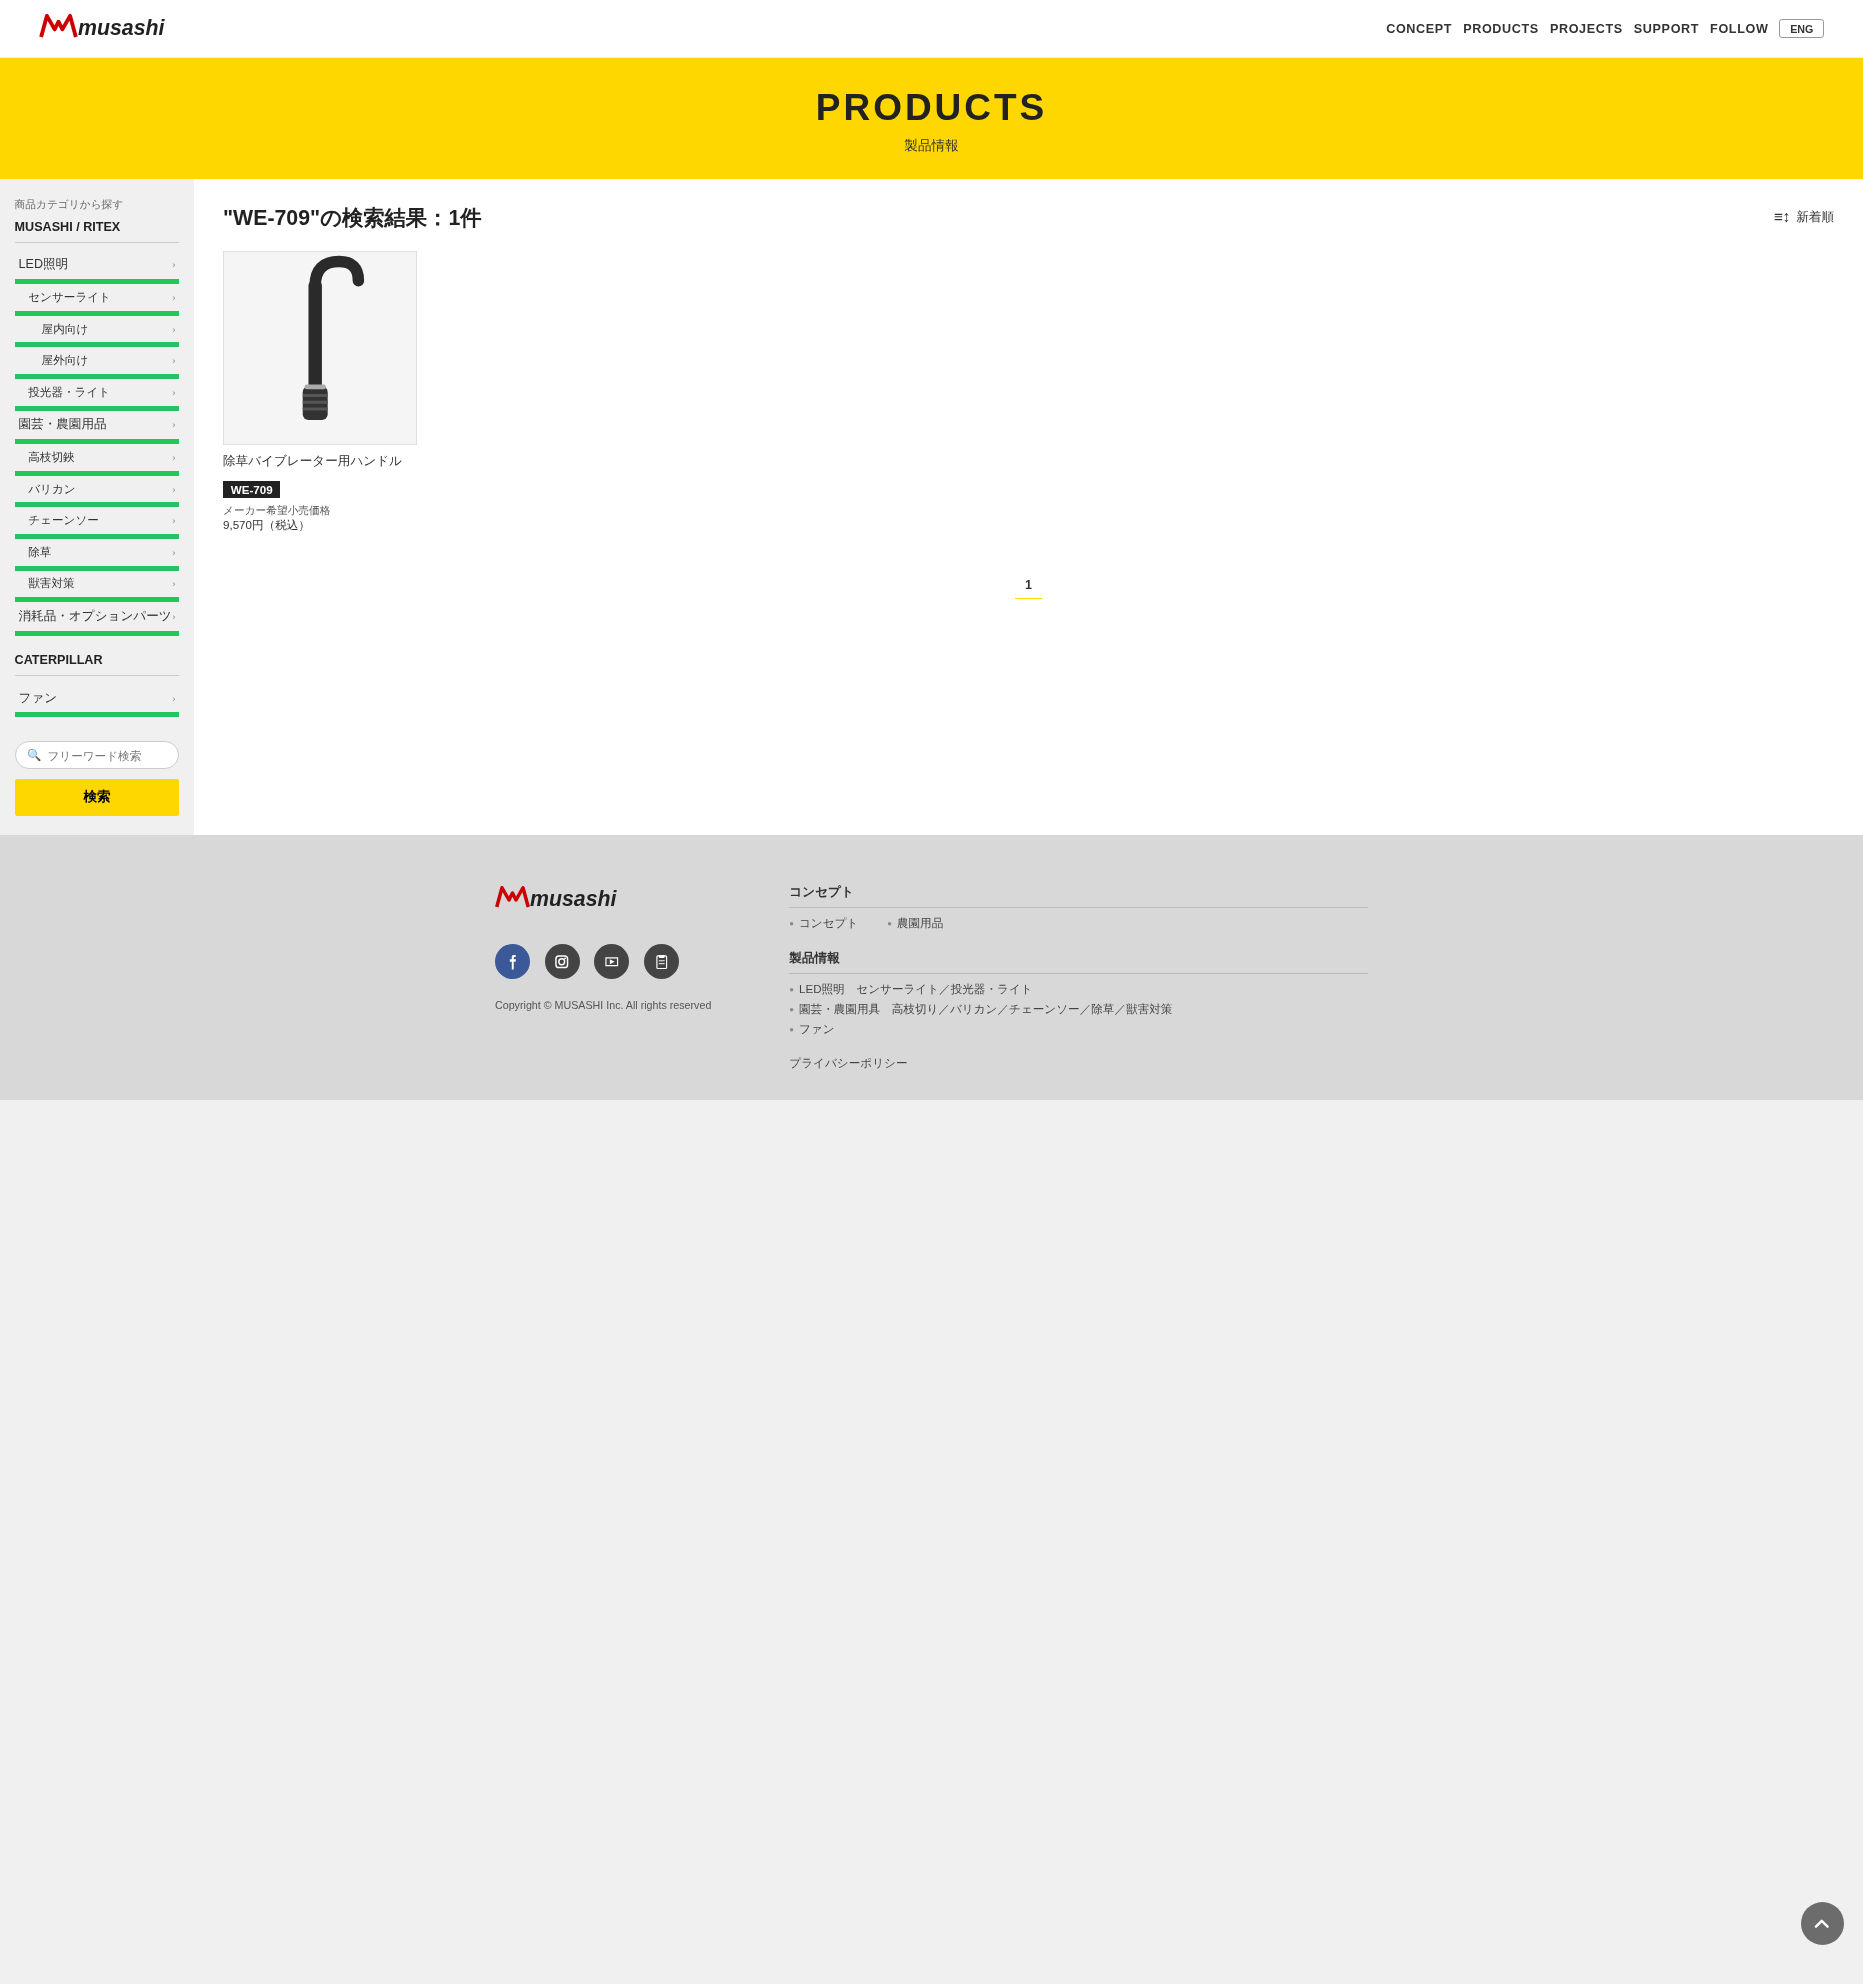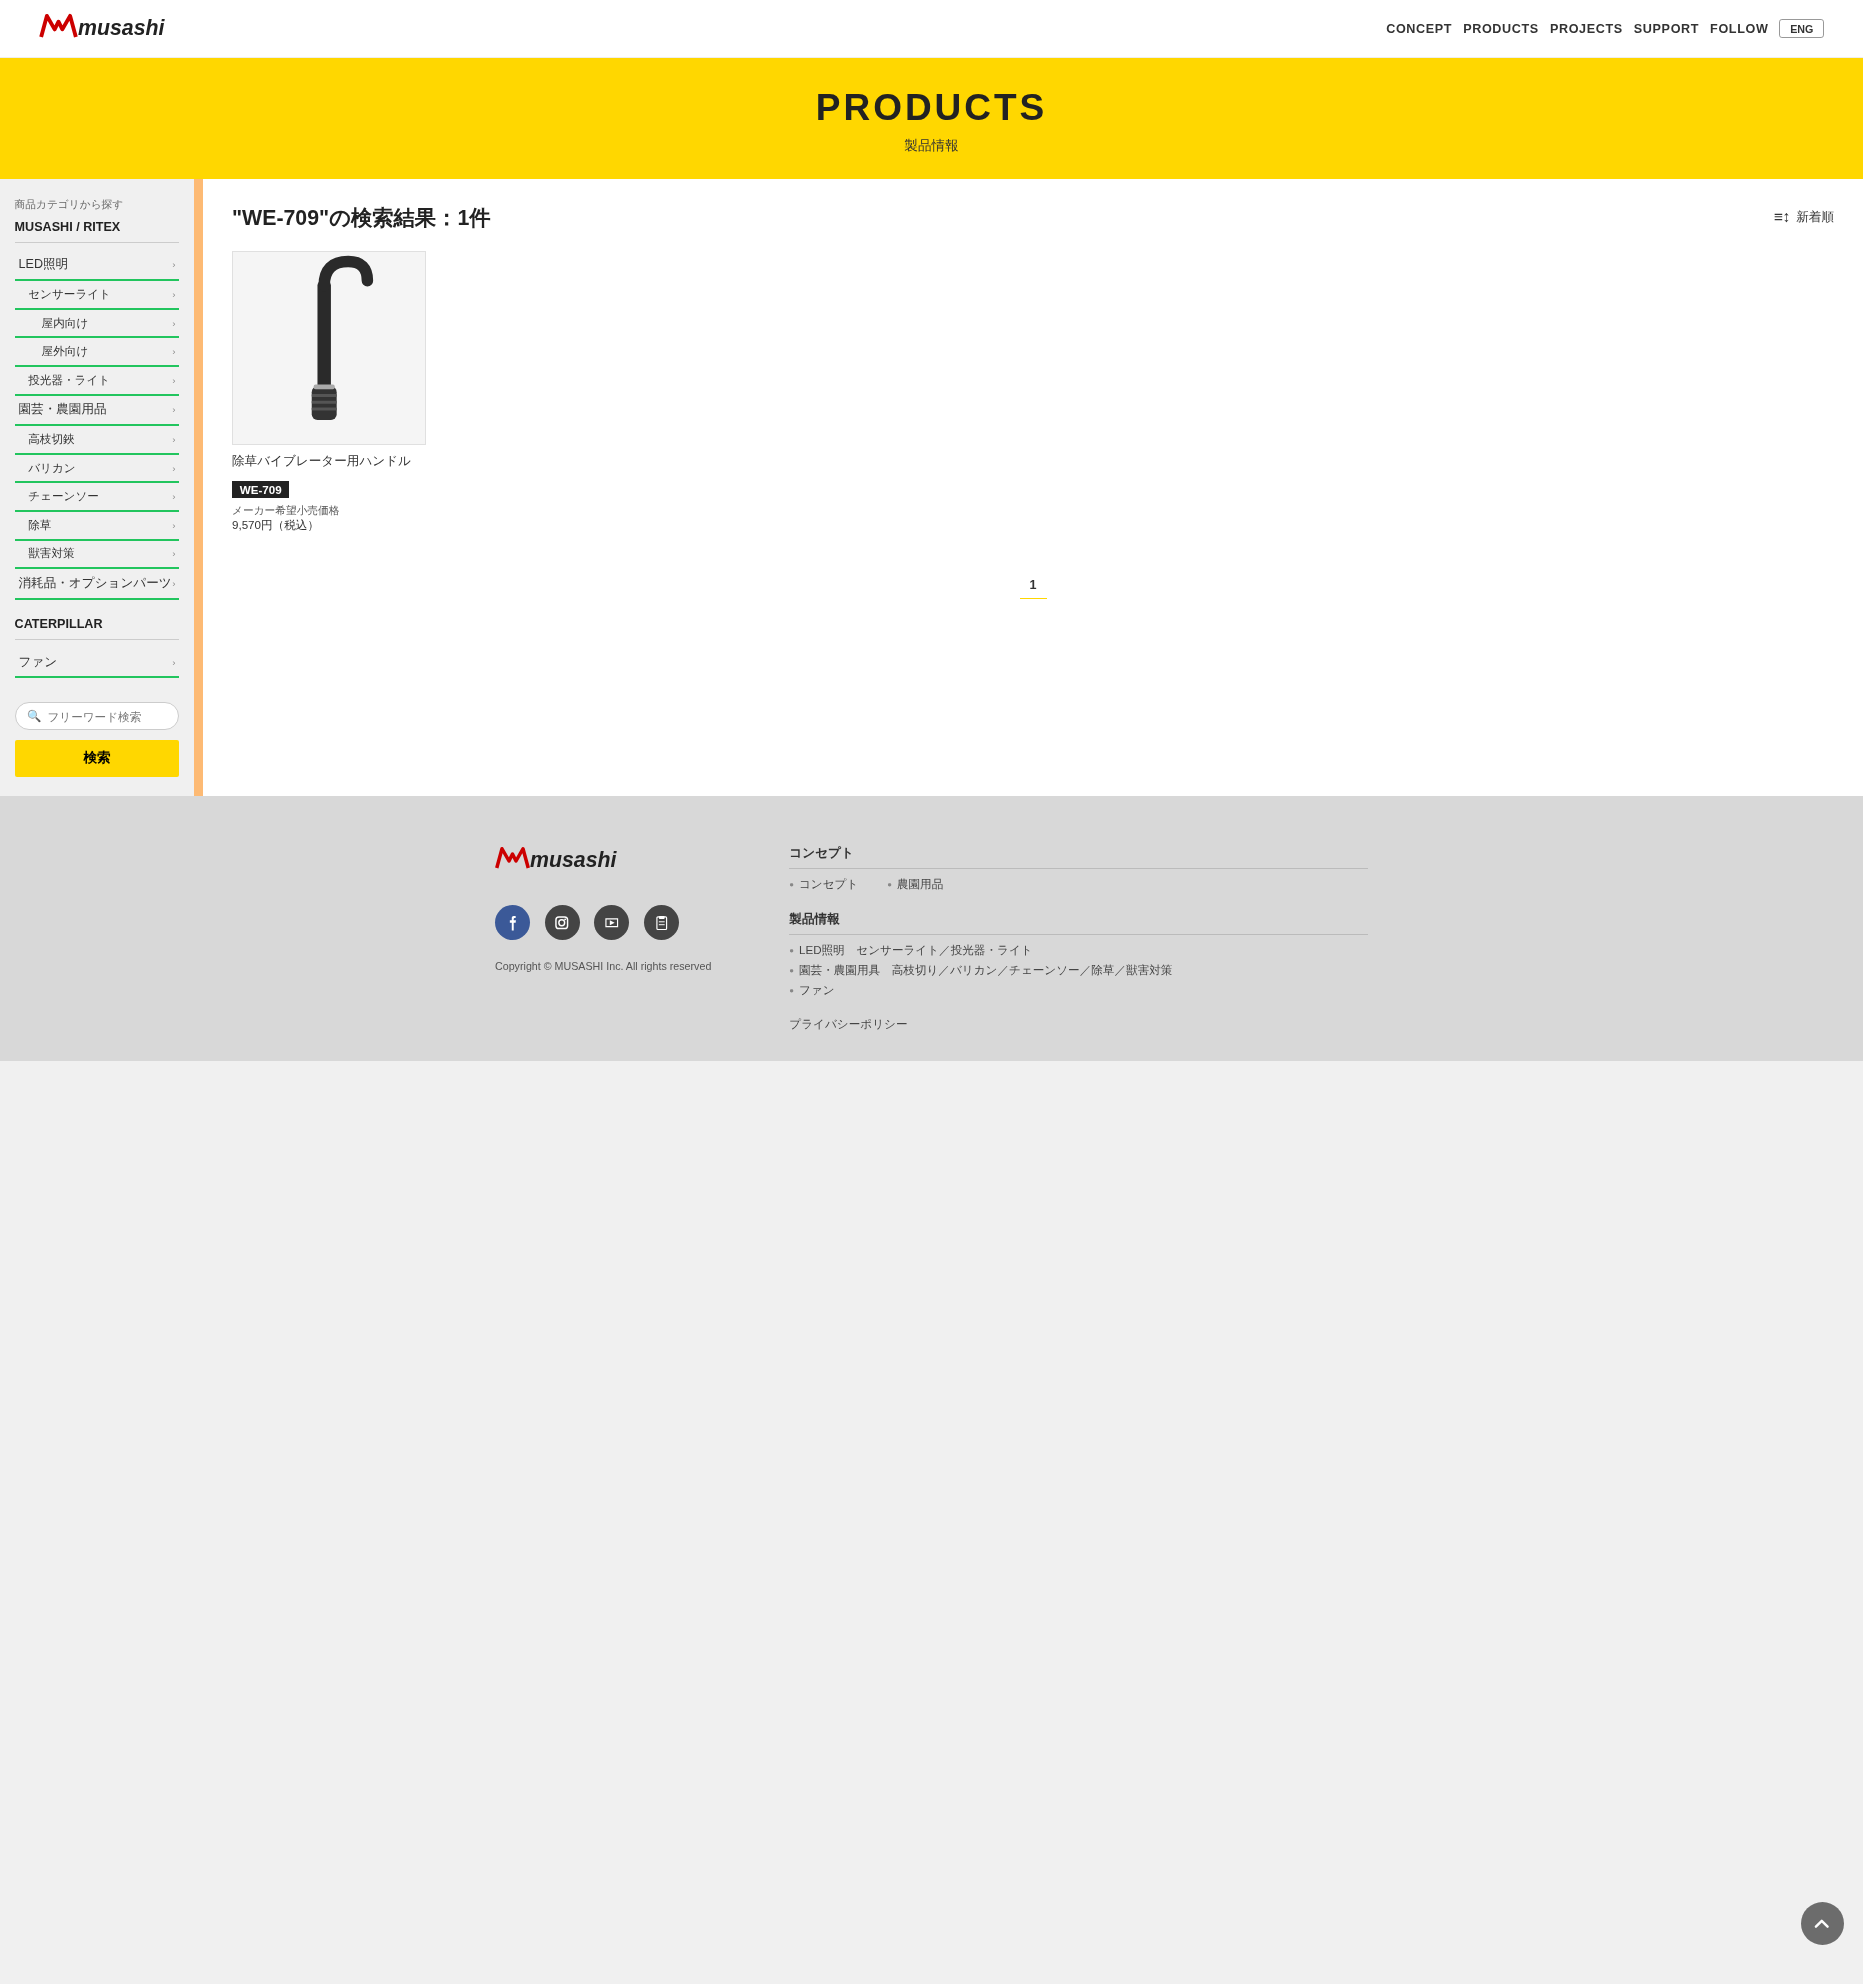--- a/index.html
+++ b/index.html
@@ -71,21 +71,20 @@
       font-size: 13.6px;
       color: #333;
       font-weight: 500;
     }
 
     
     .main-wrapper {
       display: flex;
       background: #fdba74;
       min-height: 582px;
-      gap: 9px;
     }
 
     
     .sidebar {
       width: 194px;
       background: #f0f0f0;
       padding: 19.4px 14.6px;
       flex-shrink: 0;
     }
     .sidebar-section-title {
@@ -102,21 +101,21 @@
       margin-bottom: 7.8px;
     }
     .sidebar-cat {
       display: flex;
       align-items: center;
       justify-content: space-between;
       padding: 5.8px 3.9px;
       font-size: 12.6px;
       color: #333;
       cursor: pointer;
-      border-bottom: 2px solid #22c55e;
+      border-bottom: 5px solid #22c55e;
     }
     .sidebar-cat-indent {
       padding-left: 13.6px;
       font-size: 11.6px;
     }
     .sidebar-cat-indent2 {
       padding-left: 27px;
       font-size: 11.6px;
     }
     .sidebar-cat .chevron {

